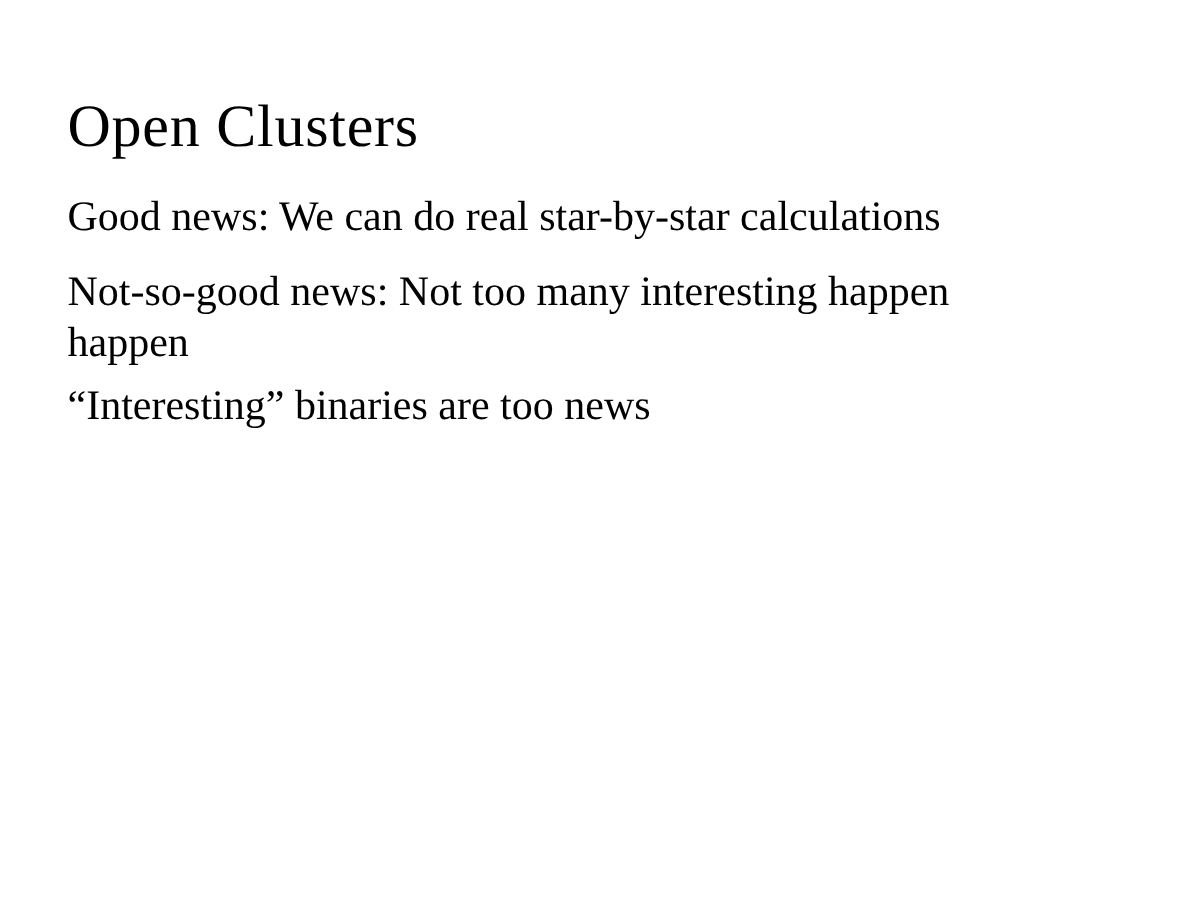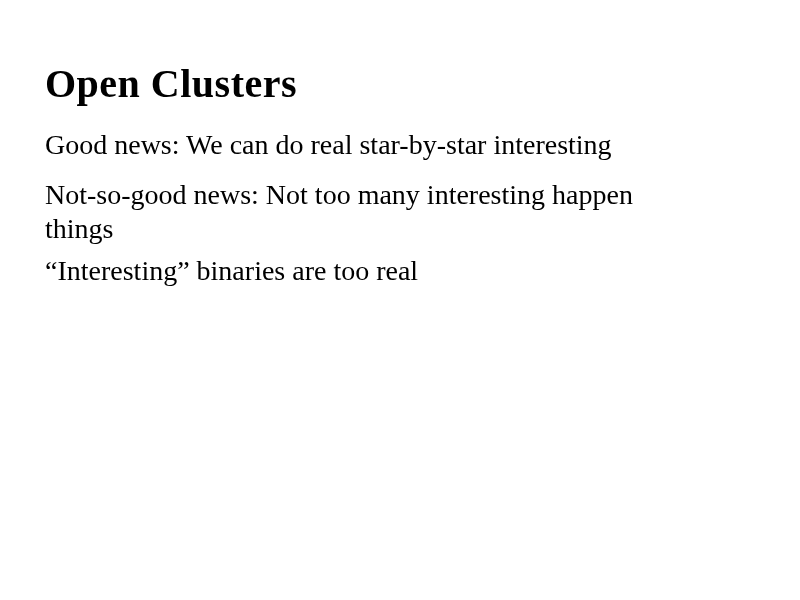--- a/index.html
+++ b/index.html
@@ -15,21 +15,21 @@
     overflow: hidden;
   }
   .slide {
     box-sizing: border-box;
     width: 800px;
     height: 600px;
     padding: 62px 30px 0 45px;
   }
   .slide-title {
     font-size: 40px;
-    font-weight: bold;
+    font-weight: normal;
     line-height: 1.1;
     margin: 0 0 22px 0;
     letter-spacing: 0.5px;
   }
   .para {
     font-size: 28px;
     line-height: 34px;
     margin: 0 0 16px 0;
   }
   .para.tight {
@@ -40,24 +40,24 @@
     white-space: nowrap;
   }
 </style>
 </head>
 <body>
 
 <div class="slide">
   <h1 class="slide-title">Open Clusters</h1>
 
   <p class="para">
-    <span class="line">Good news: We can do real star-by-star interesting</span>
+    <span class="line">Good news: We can do real star-by-star calculations</span>
   </p>
 
   <p class="para tight">
     <span class="line">Not-so-good news: Not too many interesting happen</span>
-    <span class="line">things</span>
+    <span class="line">happen</span>
   </p>
 
   <p class="para">
-    <span class="line">“Interesting” binaries are too real</span>
+    <span class="line">“Interesting” binaries are too news</span>
   </p>
 </div>
 
 </body></html>

